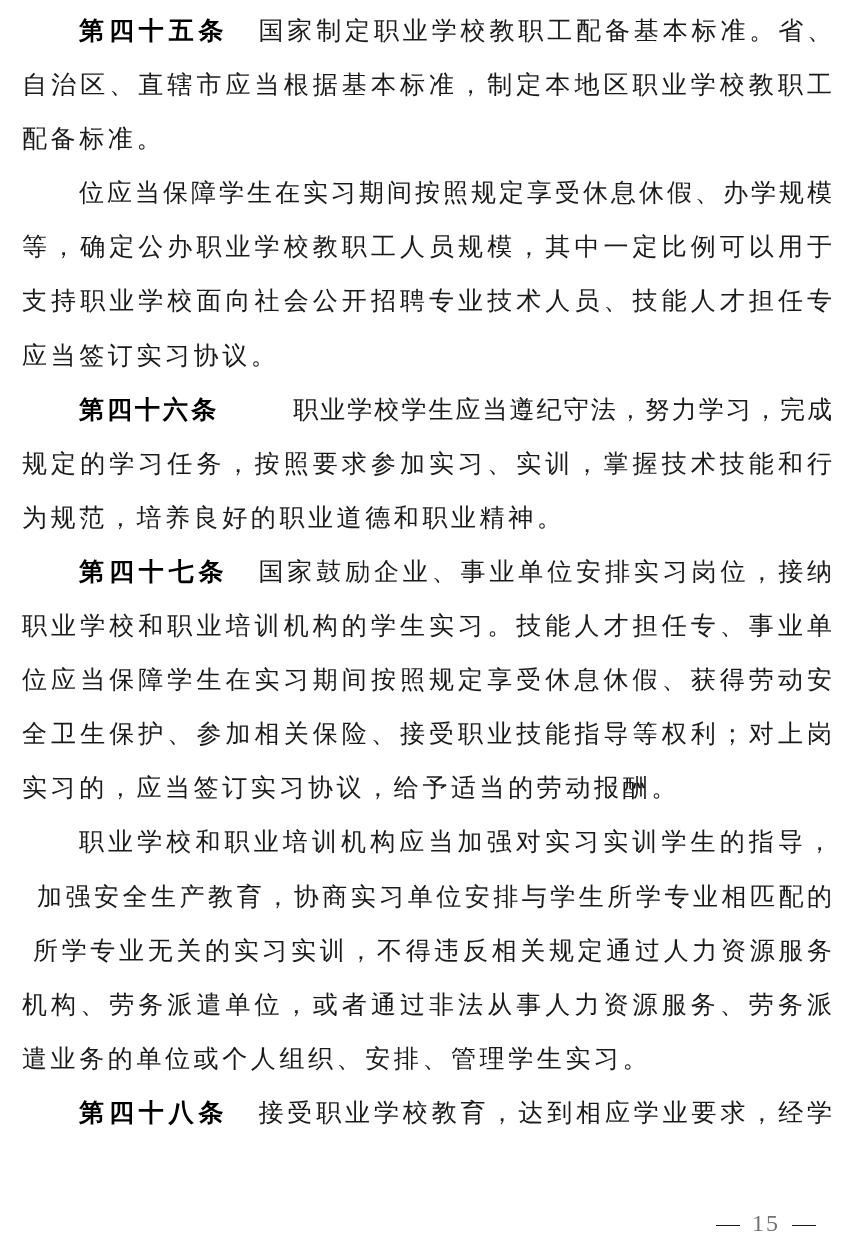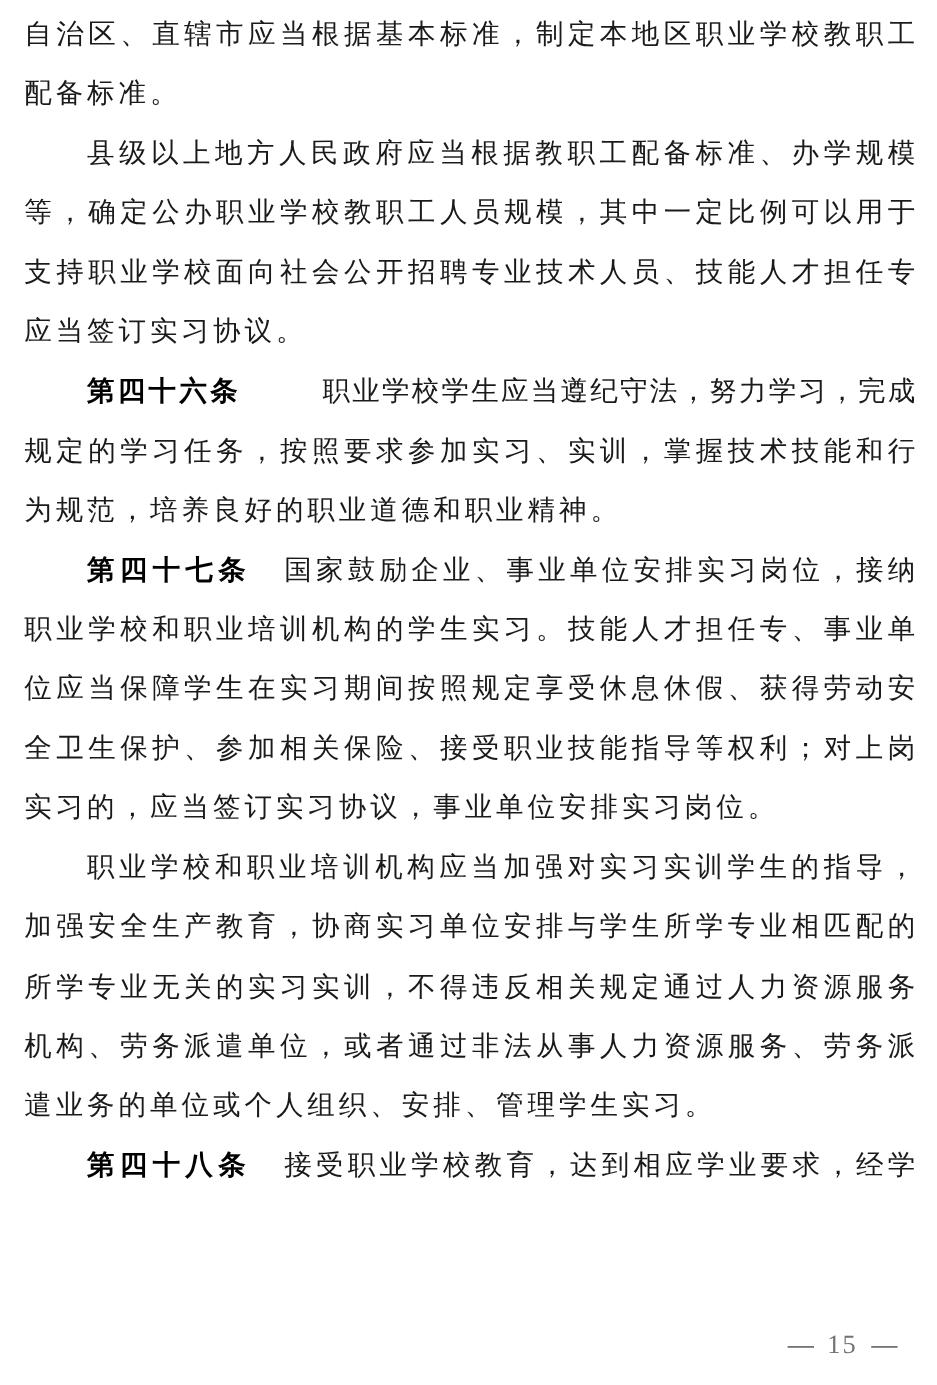--- a/index.html
+++ b/index.html
@@ -61,41 +61,42 @@
     background: #1a1a1a;
     vertical-align: middle;
     margin: 0 12px;
   }
 </style>
 </head>
 <body>
 
 <div class="page">
 
+  <div class="line indent"><span class="art">第四十五条</span><span style="letter-spacing: 0px;">国家制定职业学校教职工配备基本标准。省、</span></div>
   <div class="line"><span style="letter-spacing: 0px;">自治区、直辖市应当根据基本标准，制定本地区职业学校教职工</span></div>
   <div class="line last"><span>配备标准。</span></div>
 
-  <div class="line indent"><span style="letter-spacing: 0px;">县级以上地方人民政府应当根据教职工配备标准、办学规模</span></div>
+  <div class="line indent"><span style="letter-spacing: 0px;">位应当保障学生在实习期间按照规定享受休息休假、办学规模</span></div>
   <div class="line"><span style="letter-spacing: 0px;">等，确定公办职业学校教职工人员规模，其中一定比例可以用于</span></div>
   <div class="line"><span style="letter-spacing: 0px;">支持职业学校面向社会公开招聘专业技术人员、技能人才担任专</span></div>
   <div class="line last"><span>应当签订实习协议。</span></div>
 
   <div class="line indent"><span class="art">第四十六条</span><span style="letter-spacing: 0px; margin-left: 44px;">职业学校学生应当遵纪守法，努力学习，完成</span></div>
   <div class="line"><span style="letter-spacing: 0px;">规定的学习任务，按照要求参加实习、实训，掌握技术技能和行</span></div>
   <div class="line last"><span>为规范，培养良好的职业道德和职业精神。</span></div>
 
   <div class="line indent"><span class="art">第四十七条</span><span style="letter-spacing: 0px;">国家鼓励企业、事业单位安排实习岗位，接纳</span></div>
   <div class="line"><span style="letter-spacing: 0px;">职业学校和职业培训机构的学生实习。技能人才担任专、事业单</span></div>
   <div class="line"><span style="letter-spacing: 0px;">位应当保障学生在实习期间按照规定享受休息休假、获得劳动安</span></div>
   <div class="line"><span style="letter-spacing: 0px;">全卫生保护、参加相关保险、接受职业技能指导等权利；对上岗</span></div>
-  <div class="line last"><span>实习的，应当签订实习协议，事业单位安排实习岗位。</span></div>
+  <div class="line last"><span>实习的，应当签订实习协议，给予适当的劳动报酬。</span></div>
 
   <div class="line indent"><span style="letter-spacing: 0px;">职业学校和职业培训机构应当加强对实习实训学生的指导，</span></div>
-  <div class="line"><span style="letter-spacing: 0px;">加强安全生产教育，协商实习单位安排与学生所学专业相匹配的</span></div>
-  <div class="line"><span style="letter-spacing: 0px;">所学专业无关的实习实训，不得违反相关规定通过人力资源服务</span></div>
+  <div class="line"><span style="letter-spacing: 0px; margin-left: 15px;">加强安全生产教育，协商实习单位安排与学生所学专业相匹配的</span></div>
+  <div class="line"><span style="letter-spacing: 0px; margin-left: 11px;">所学专业无关的实习实训，不得违反相关规定通过人力资源服务</span></div>
   <div class="line"><span style="letter-spacing: 0px;">机构、劳务派遣单位，或者通过非法从事人力资源服务、劳务派</span></div>
   <div class="line last"><span>遣业务的单位或个人组织、安排、管理学生实习。</span></div>
 
   <div class="line indent"><span class="art">第四十八条</span><span style="letter-spacing: 0px;">接受职业学校教育，达到相应学业要求，经学</span></div>
 
 </div>
 
 <div class="pagenum"><span class="dash"></span><span>15</span><span class="dash"></span></div>
 
 </body></html>

